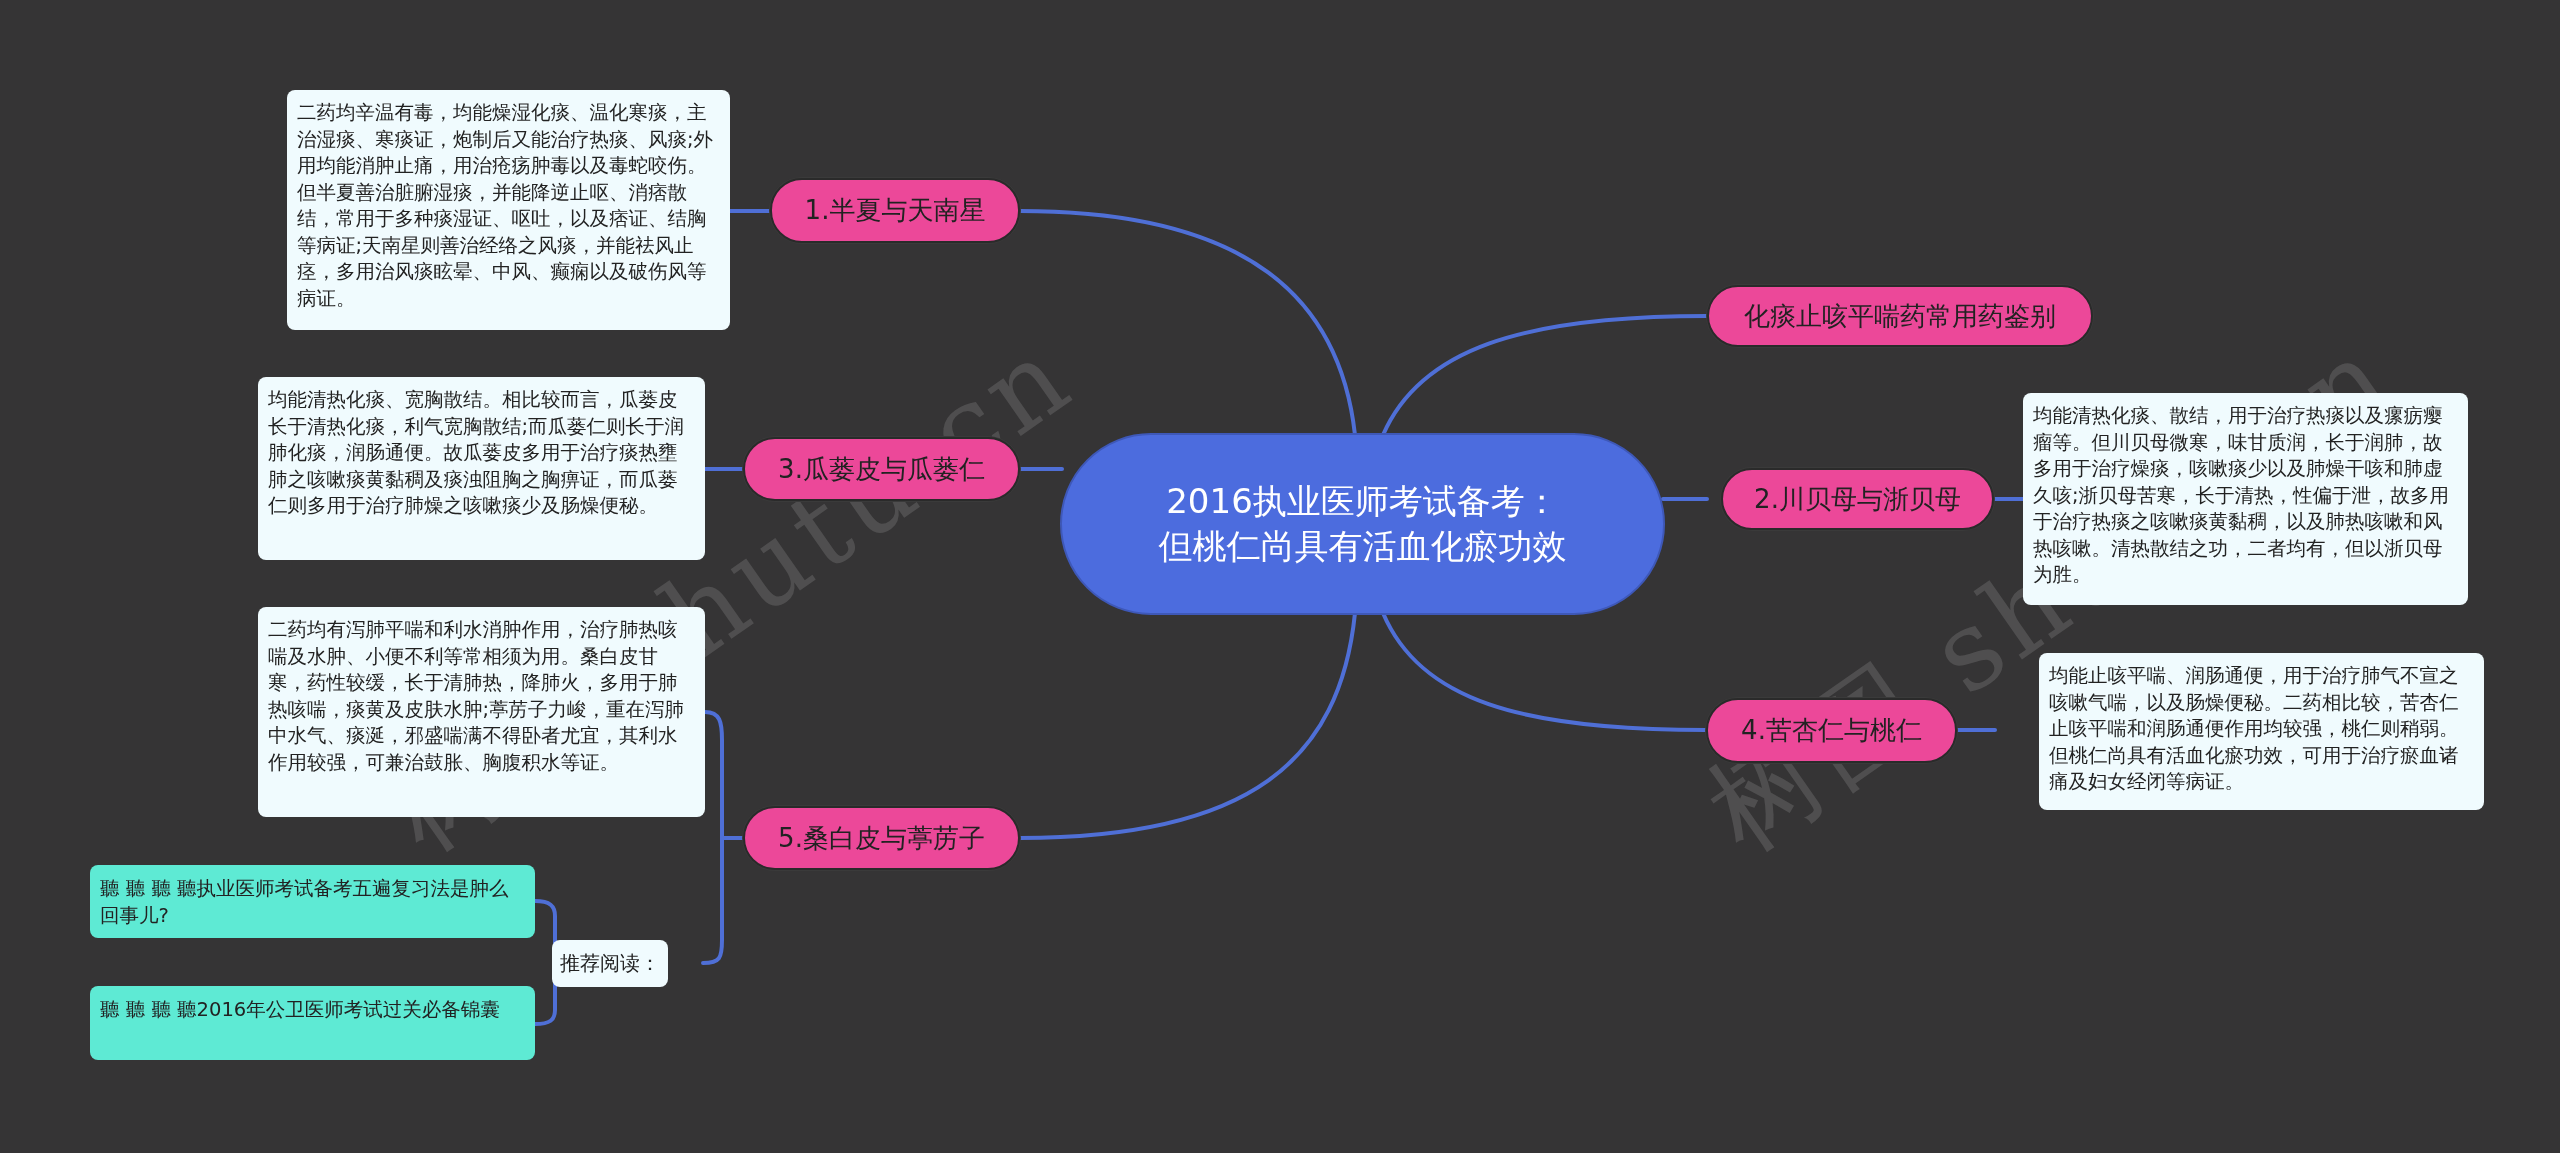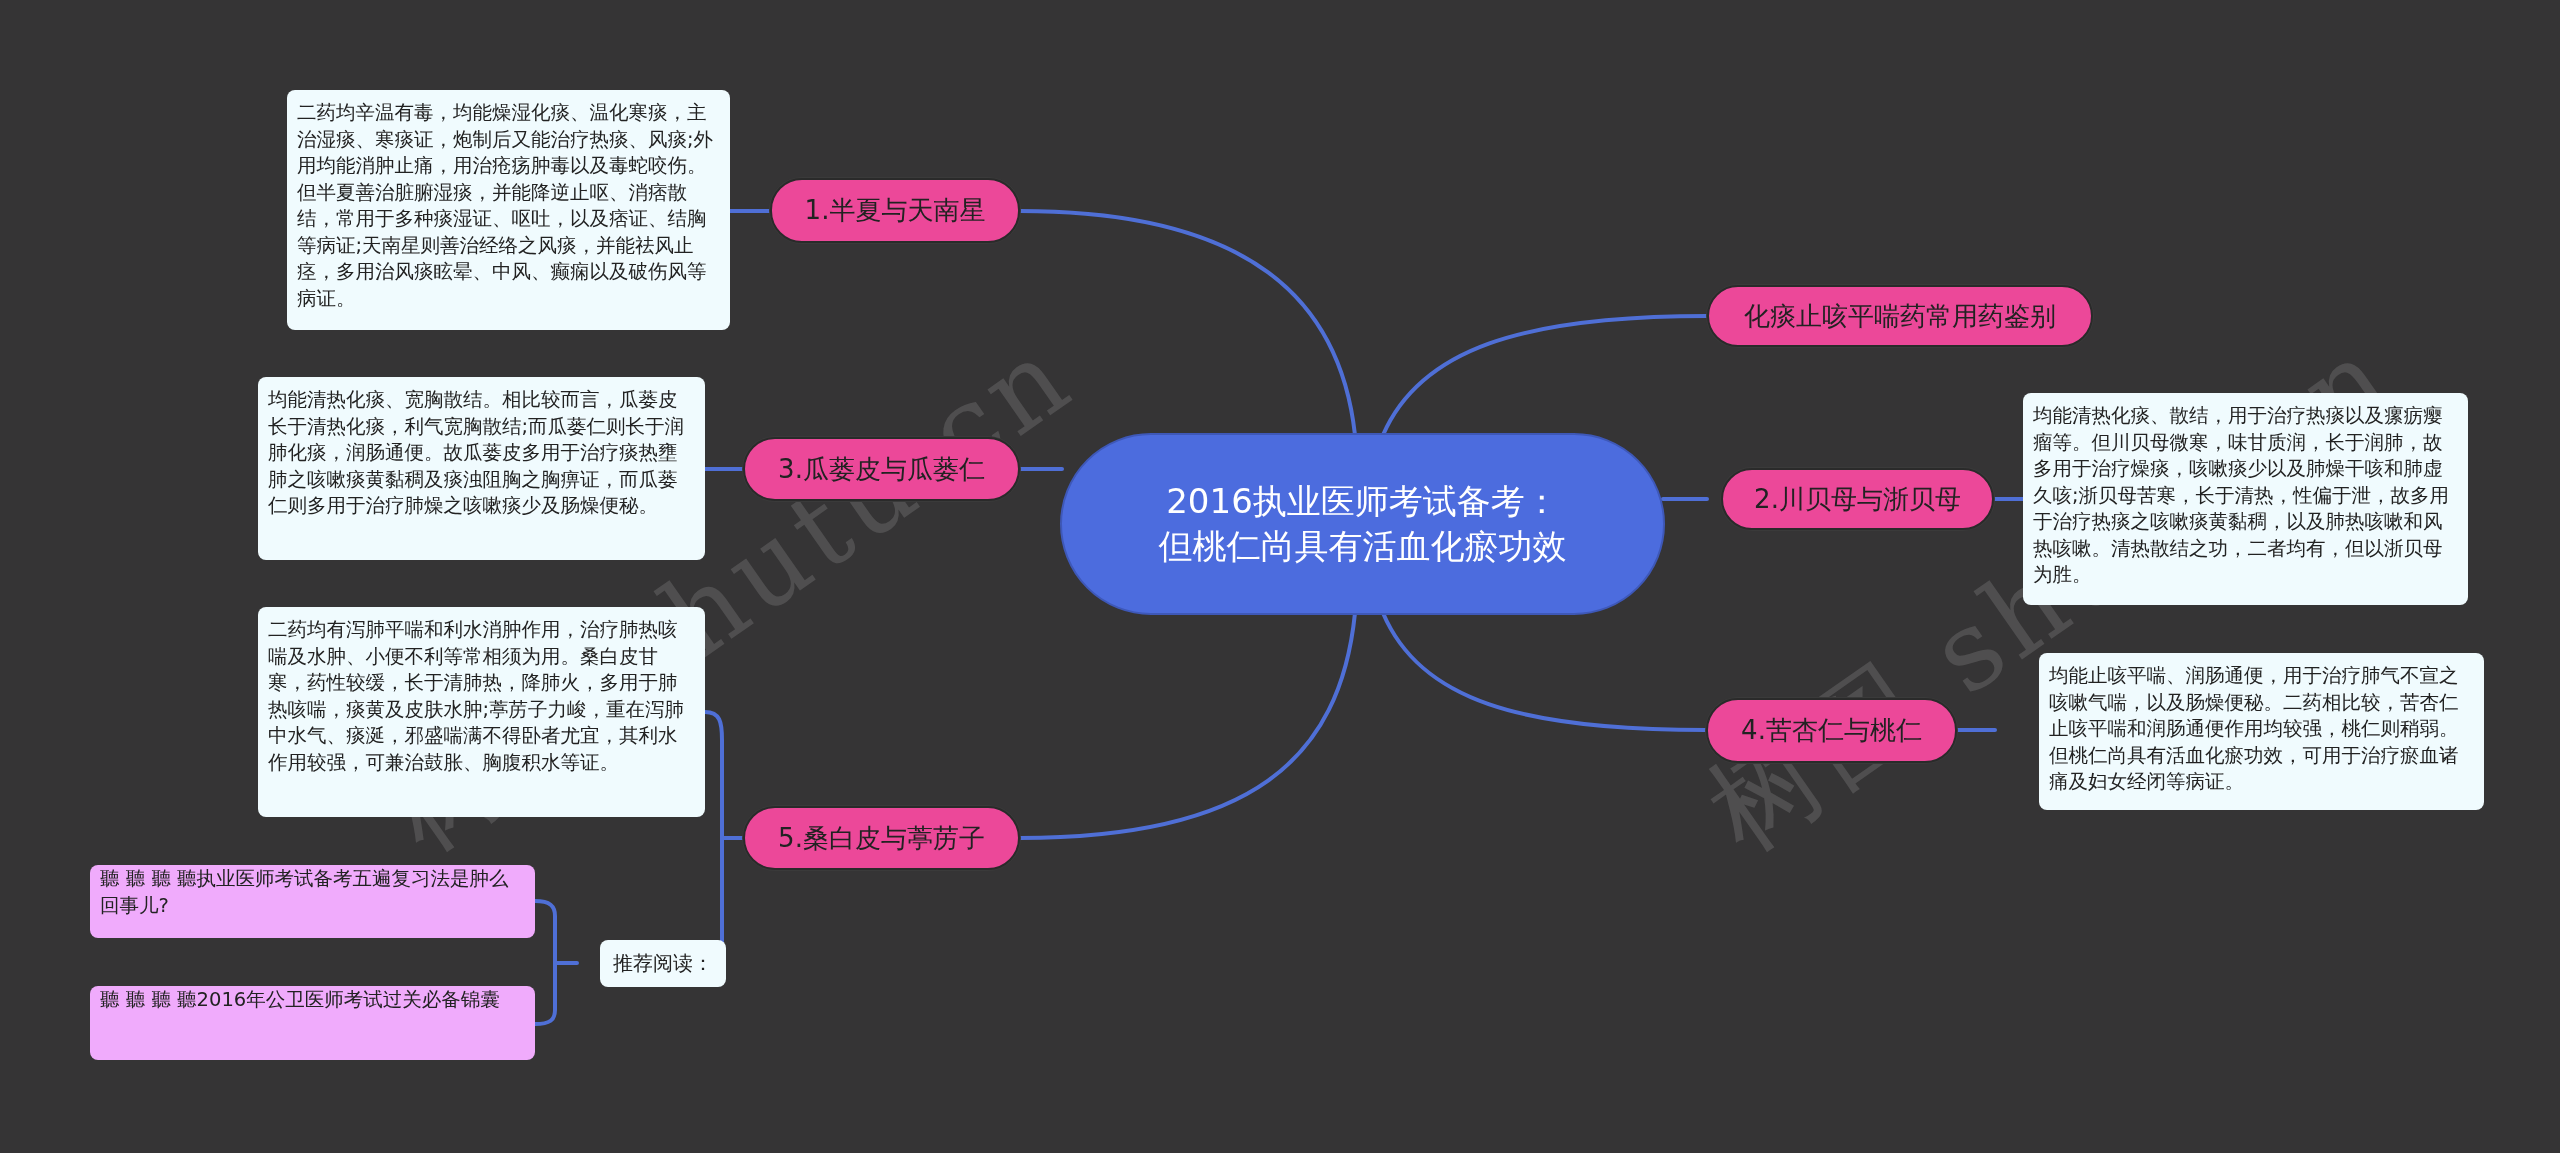--- a/index.html
+++ b/index.html
@@ -24,22 +24,22 @@
     box-shadow:0 0 0 1px #3a3a3a;
   }
   .detail {
     position:absolute; box-sizing:border-box;
     background:#f0fbfe; color:#222; border-radius:8px;
     font-size:19.5px; line-height:26.5px; padding:10px 10px;
     text-align:left; white-space:normal; word-break:break-all;
   }
   .rec {
     position:absolute; box-sizing:border-box;
-    background:#f0abfc; color:#222; border-radius:8px;
-    font-size:19.5px; line-height:27px; padding:0 10px;
+    background:#5eead4; color:#222; border-radius:8px;
+    font-size:19.5px; line-height:27px; padding:10px 10px;
     word-break:break-all;
   }
   .recnode {
     justify-content:center; background:#f0fbfe; border-radius:8px;
     font-size:20px; color:#222;
   }
   .watermark {
     position:absolute; color:rgba(200,200,200,0.18); font-size:110px;
     font-family:"DejaVu Serif",serif; transform:rotate(-35deg);
     pointer-events:none; white-space:nowrap; letter-spacing:6px;
@@ -98,21 +98,21 @@
   <span>3.瓜蒌皮与瓜蒌仁</span>
 </div>
 
 <div class="detail" style="left:258px;top:607px;width:447px;height:210px;">
   <span>二药均有泻肺平喘和利水消肿作用，治疗肺热咳喘及水肿、小便不利等常相须为用。桑白皮甘寒，药性较缓，长于清肺热，降肺火，多用于肺热咳喘，痰黄及皮肤水肿;葶苈子力峻，重在泻肺中水气、痰涎，邪盛喘满不得卧者尤宜，其利水作用较强，可兼治鼓胀、胸腹积水等证。</span>
 </div>
 <div class="node branch" style="left:743px;top:806px;width:277px;height:64px;">
   <span>5.桑白皮与葶苈子</span>
 </div>
 
-<div class="node recnode" style="left:600px;top:940px;width:126px;height:47px;text-align:right;">
+<div class="node recnode" style="left:552px;top:940px;width:116px;height:47px;text-align:right;">
   <span>推荐阅读：</span>
 </div>
 <div class="rec" style="left:90px;top:865px;width:445px;height:73px;">
   <span>聽 聽 聽 聽执业医师考试备考五遍复习法是肿么回事儿?</span>
 </div>
 <div class="rec" style="left:90px;top:986px;width:445px;height:74px;">
   <span>聽 聽 聽 聽2016年公卫医师考试过关必备锦囊</span>
 </div>
 
 <div class="node branch" style="left:1707px;top:285px;width:386px;height:62px;">

